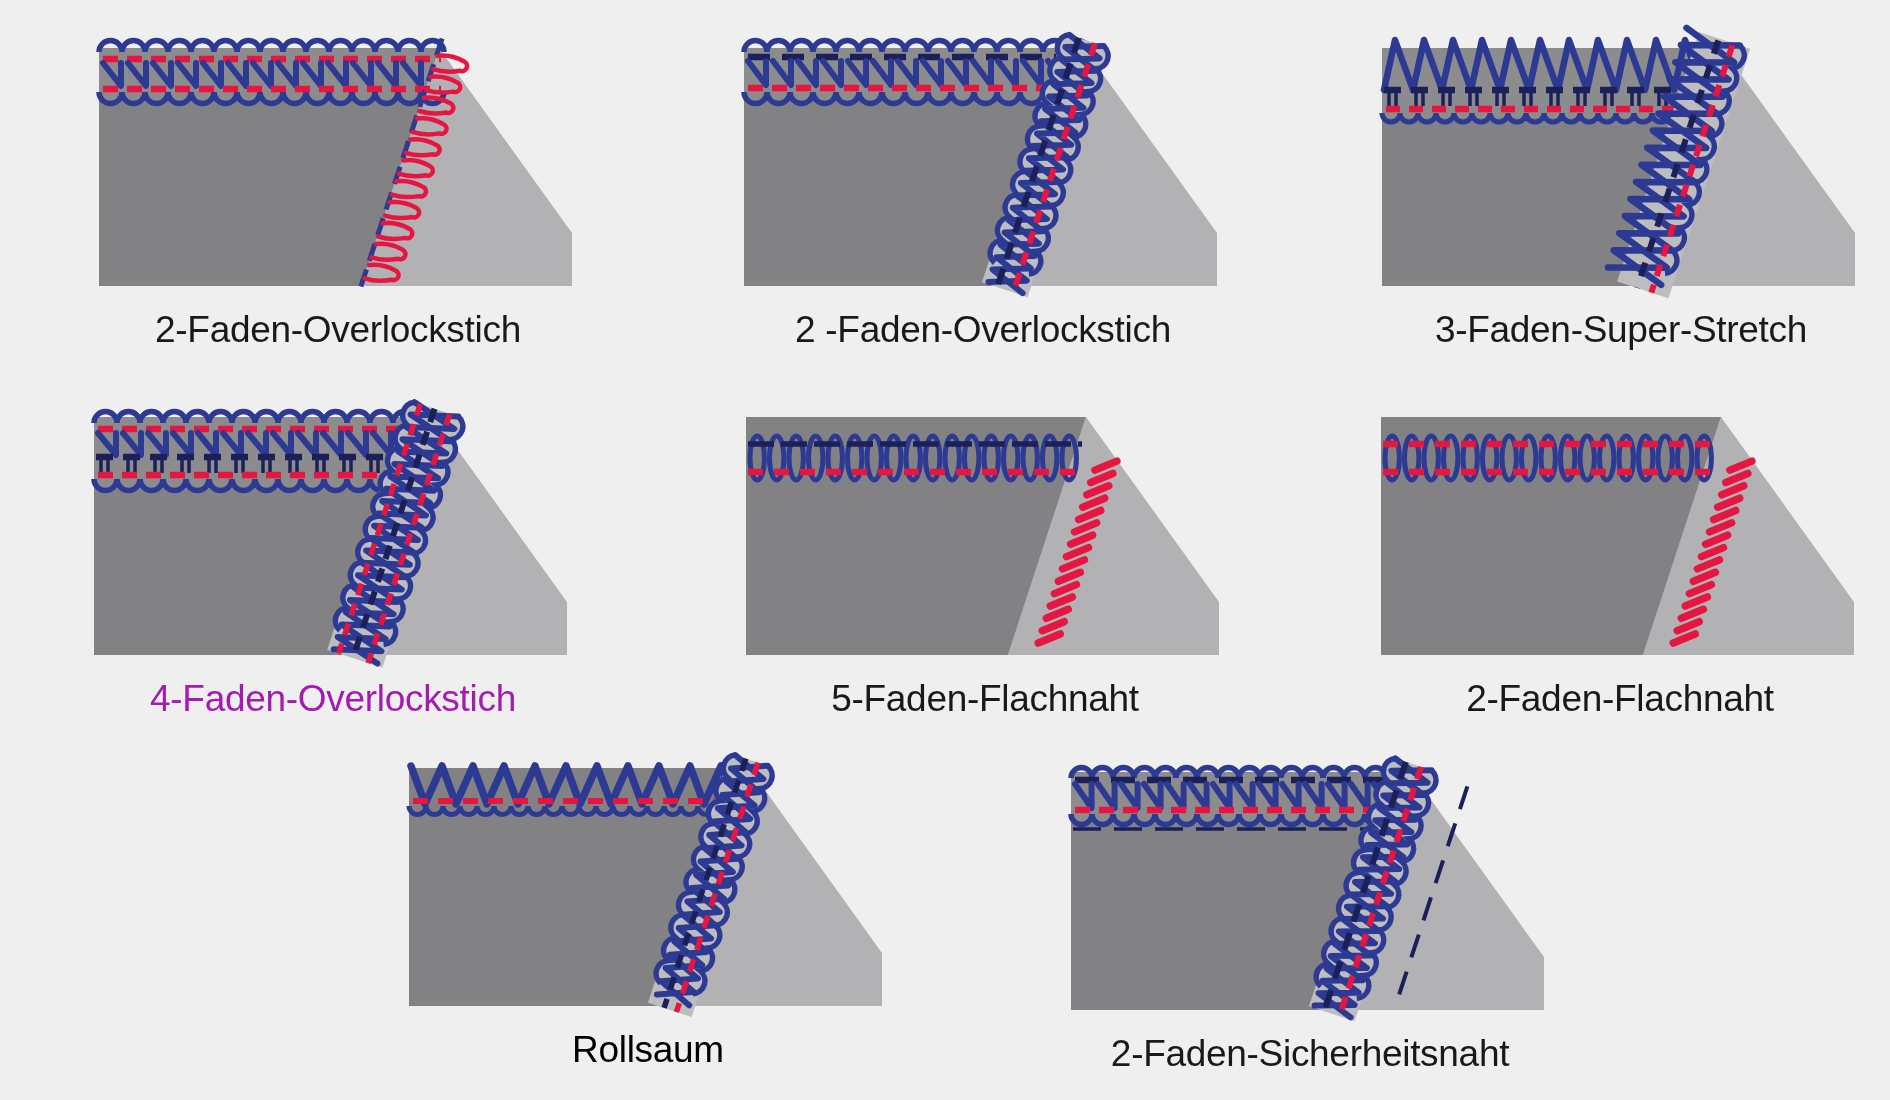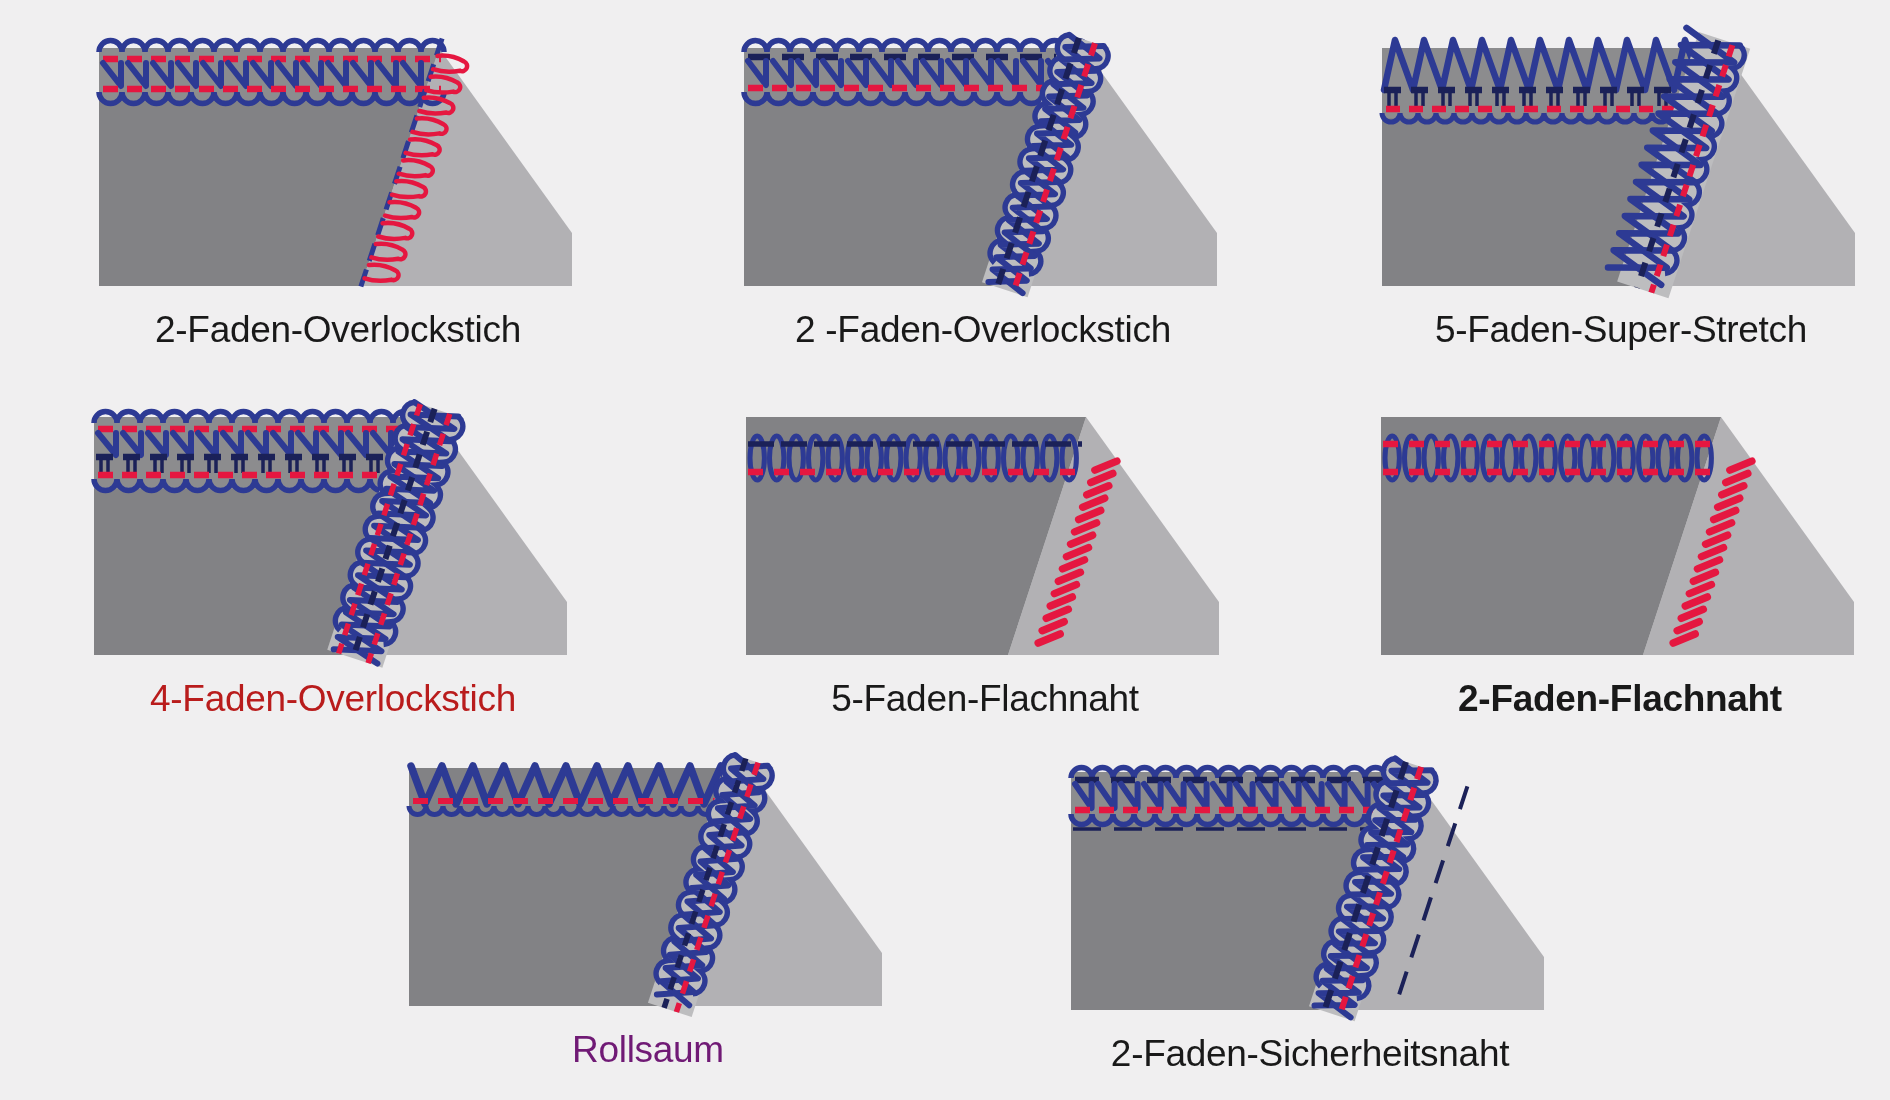--- a/index.html
+++ b/index.html
@@ -61,21 +61,21 @@
         <path d="M 7 72 L 7 88 M 14 72 L 14 88 M 34 72 L 34 88 M 41 72 L 41 88 M 61 72 L 61 88 M 68 72 L 68 88 M 88 72 L 88 88 M 95 72 L 95 88 M 115 72 L 115 88 M 122 72 L 122 88 M 142 72 L 142 88 M 149 72 L 149 88 M 169 72 L 169 88 M 176 72 L 176 88 M 196 72 L 196 88 M 203 72 L 203 88 M 223 72 L 223 88 M 230 72 L 230 88 M 250 72 L 250 88 M 257 72 L 257 88 M 277 72 L 277 88 M 284 72 L 284 88 M 304 72 L 304 88 M 311 72 L 311 88 " fill="none" stroke="#1b2158" stroke-width="3.5"></path>
         <path d="M 4 91 L 342 91" fill="none" stroke="#e51740" stroke-width="6.5" stroke-dasharray="14 9"></path>
         <path d="M 0 95 A 9 9 0 0 0 18 95 A 9 9 0 0 0 36 95 A 9 9 0 0 0 54 95 A 9 9 0 0 0 72 95 A 9 9 0 0 0 90 95 A 9 9 0 0 0 108 95 A 9 9 0 0 0 126 95 A 9 9 0 0 0 144 95 A 9 9 0 0 0 162 95 A 9 9 0 0 0 180 95 A 9 9 0 0 0 198 95 A 9 9 0 0 0 216 95 A 9 9 0 0 0 234 95 A 9 9 0 0 0 252 95 A 9 9 0 0 0 270 95 A 9 9 0 0 0 288 95 A 9 9 0 0 0 306 95 A 9 9 0 0 0 324 95 A 9 9 0 0 0 342 95" fill="none" stroke="#2d3a94" stroke-width="5"></path>
         <path d="M 342.5 22.4 L 260.8 271.8" fill="none" stroke="#bdbdbf" stroke-width="54"></path>
         <path d="M 357.7 27.4 A 13 13 0 0 1 350.2 50.2 A 13 13 0 0 1 342.7 73 A 13 13 0 0 1 335.3 95.8 A 13 13 0 0 1 327.8 118.6 A 13 13 0 0 1 320.3 141.4 A 13 13 0 0 1 312.8 164.2 A 13 13 0 0 1 305.4 187 A 13 13 0 0 1 297.9 209.8 A 13 13 0 0 1 290.4 232.6 A 13 13 0 0 1 283 255.4" fill="none" stroke="#2d3a94" stroke-width="5.5"></path>
         <path d="M 304.5 9.9 L 352.1 44.5 L 293.3 44.2 L 340.9 78.7 L 282.1 78.4 L 329.7 112.9 L 270.8 112.6 L 318.5 147.1 L 259.6 146.8 L 307.2 181.3 L 248.4 181 L 296 215.5 L 237.2 215.2 L 284.8 249.7 L 226 249.4" fill="none" stroke="#2d3a94" stroke-width="6.5" stroke-linecap="round" stroke-linejoin="round"></path>
         <path d="M 357.7 27.4 L 298.9 27 L 346.5 61.6 L 287.7 61.3 L 335.3 95.8 L 276.5 95.5 L 324.1 130 L 265.2 129.7 L 312.8 164.2 L 254 163.9 L 301.6 198.4 L 242.8 198.1 L 290.4 232.6 L 231.6 232.3 L 279.2 266.8" fill="none" stroke="#2d3a94" stroke-width="6.5" stroke-linecap="round" stroke-linejoin="round"></path>
         <path d="M 336.2 22.4 L 255.1 269.9" fill="none" stroke="#1b2158" stroke-width="6" stroke-dasharray="14 12"></path>
         <path d="M 350.4 27.1 L 269.3 274.6" fill="none" stroke="#e51740" stroke-width="6" stroke-dasharray="12 9"></path>
       </svg>
-    <figcaption style="color: rgb(25, 25, 25);">5-Faden-Super-Stretch</figcaption>
+    <figcaption style="color: rgb(25, 25, 25);">3-Faden-Super-Stretch</figcaption>
   </figure>
   <figure class="panel" style="left:65px;top:387px">
     <svg viewBox="0 0 478 280">
         <polygon points="340,30 473,215 473,268 262,268" fill="#b2b1b4"></polygon>
         <polygon points="0,30 340,30 262,268 0,268" fill="#828285"></polygon>
         <polygon points="0,30 340,30 316.4,102 0,102" fill="#8c8c8e"></polygon>
         <path d="M 0 36 A 11.5 11.5 0 0 1 23 36 A 11.5 11.5 0 0 1 46 36 A 11.5 11.5 0 0 1 69 36 A 11.5 11.5 0 0 1 92 36 A 11.5 11.5 0 0 1 115 36 A 11.5 11.5 0 0 1 138 36 A 11.5 11.5 0 0 1 161 36 A 11.5 11.5 0 0 1 184 36 A 11.5 11.5 0 0 1 207 36 A 11.5 11.5 0 0 1 230 36 A 11.5 11.5 0 0 1 253 36 A 11.5 11.5 0 0 1 276 36 A 11.5 11.5 0 0 1 299 36 A 11.5 11.5 0 0 1 322 36 A 11.5 11.5 0 0 1 345 36" fill="none" stroke="#2d3a94" stroke-width="5.5"></path>
         <path d="M 4 42 L 342 42" fill="none" stroke="#e51740" stroke-width="6.5" stroke-dasharray="15 9"></path>
         <path d="M 4 46 L 22 68 L 22 46 M 29 46 L 47 68 L 47 46 M 54 46 L 72 68 L 72 46 M 79 46 L 97 68 L 97 46 M 104 46 L 122 68 L 122 46 M 129 46 L 147 68 L 147 46 M 154 46 L 172 68 L 172 46 M 179 46 L 197 68 L 197 46 M 204 46 L 222 68 L 222 46 M 229 46 L 247 68 L 247 46 M 254 46 L 272 68 L 272 46 M 279 46 L 297 68 L 297 46 M 304 46 L 322 68 L 322 46 " fill="none" stroke="#2d3a94" stroke-width="6" stroke-linecap="round" stroke-linejoin="round"></path>
         <path d="M 2 70 L 19 70 M 29 70 L 46 70 M 56 70 L 73 70 M 83 70 L 100 70 M 110 70 L 127 70 M 137 70 L 154 70 M 164 70 L 181 70 M 191 70 L 208 70 M 218 70 L 235 70 M 245 70 L 262 70 M 272 70 L 289 70 M 299 70 L 316 70 " fill="none" stroke="#1b2158" stroke-width="6.5"></path>
@@ -84,21 +84,21 @@
         <path d="M 0 92 A 11.5 11.5 0 0 0 23 92 A 11.5 11.5 0 0 0 46 92 A 11.5 11.5 0 0 0 69 92 A 11.5 11.5 0 0 0 92 92 A 11.5 11.5 0 0 0 115 92 A 11.5 11.5 0 0 0 138 92 A 11.5 11.5 0 0 0 161 92 A 11.5 11.5 0 0 0 184 92 A 11.5 11.5 0 0 0 207 92 A 11.5 11.5 0 0 0 230 92 A 11.5 11.5 0 0 0 253 92 A 11.5 11.5 0 0 0 276 92 A 11.5 11.5 0 0 0 299 92 A 11.5 11.5 0 0 0 322 92 A 11.5 11.5 0 0 0 345 92" fill="none" stroke="#2d3a94" stroke-width="5.5"></path>
         <path d="M 342.5 22.4 L 260.8 271.8" fill="none" stroke="#bdbdbf" stroke-width="58"></path>
         <path d="M 320.6 15.2 A 13 13 0 0 0 313.2 38 A 13 13 0 0 0 305.7 60.8 A 13 13 0 0 0 298.2 83.7 A 13 13 0 0 0 290.7 106.5 A 13 13 0 0 0 283.3 129.3 A 13 13 0 0 0 275.8 152.1 A 13 13 0 0 0 268.3 174.9 A 13 13 0 0 0 260.8 197.7 A 13 13 0 0 0 253.4 220.5 A 13 13 0 0 0 245.9 243.3" fill="none" stroke="#2d3a94" stroke-width="5.5"></path>
         <path d="M 364.3 29.6 A 13 13 0 0 1 356.9 52.4 A 13 13 0 0 1 349.4 75.2 A 13 13 0 0 1 341.9 98 A 13 13 0 0 1 334.5 120.8 A 13 13 0 0 1 327 143.6 A 13 13 0 0 1 319.5 166.4 A 13 13 0 0 1 312 189.2 A 13 13 0 0 1 304.6 212 A 13 13 0 0 1 297.1 234.8 A 13 13 0 0 1 289.6 257.6" fill="none" stroke="#2d3a94" stroke-width="5.5"></path>
         <path d="M 320.6 15.2 L 360.3 41.9 L 312.5 39.9 L 352.2 66.6 L 304.4 64.6 L 344.1 91.3 L 296.3 89.4 L 336 116 L 288.2 114.1 L 327.9 140.7 L 280.1 138.8 L 319.8 165.4 L 272.1 163.5 L 311.7 190.2 L 264 188.2 L 303.6 214.9 L 255.9 212.9 L 295.5 239.6 L 247.8 237.6 L 287.4 264.3 L 239.7 262.3" fill="none" stroke="#2d3a94" stroke-width="6" stroke-linecap="round" stroke-linejoin="round"></path>
         <path d="M 364.3 29.6 L 316.6 27.6 L 356.3 54.3 L 308.5 52.3 L 348.2 79 L 300.4 77 L 340.1 103.7 L 292.3 101.7 L 332 128.4 L 284.2 126.4 L 323.9 153.1 L 276.1 151.1 L 315.8 177.8 L 268 175.8 L 307.7 202.5 L 259.9 200.5 L 299.6 227.2 L 251.8 225.2 L 291.5 251.9 L 243.7 250 L 283.4 276.6" fill="none" stroke="#2d3a94" stroke-width="6" stroke-linecap="round" stroke-linejoin="round"></path>
         <path d="M 326.3 17.1 L 244.6 266.5" fill="none" stroke="#e51740" stroke-width="5.5" stroke-dasharray="12 9"></path>
         <path d="M 340.6 21.8 L 258.9 271.2" fill="none" stroke="#1b2158" stroke-width="6" stroke-dasharray="14 10"></path>
         <path d="M 355.8 26.8 L 274.1 276.2" fill="none" stroke="#e51740" stroke-width="5.5" stroke-dasharray="12 9"></path>
       </svg>
-    <figcaption style="color: #b91c1c;">4-Faden-Overlockstich</figcaption>
+    <figcaption style="color: #a21caf;">4-Faden-Overlockstich</figcaption>
   </figure>
   <figure class="panel" style="left:717px;top:387px">
     <svg viewBox="0 0 478 280">
         <polygon points="340,30 473,215 473,268 262,268" fill="#b2b1b4"></polygon>
         <polygon points="0,30 340,30 262,268 0,268" fill="#828285"></polygon>
         <ellipse cx="11.2" cy="71" rx="7.2" ry="22" fill="none" stroke="#2d3a94" stroke-width="5"></ellipse>
         <ellipse cx="30.7" cy="71" rx="7.2" ry="22" fill="none" stroke="#2d3a94" stroke-width="5"></ellipse>
         <ellipse cx="50.2" cy="71" rx="7.2" ry="22" fill="none" stroke="#2d3a94" stroke-width="5"></ellipse>
         <ellipse cx="69.7" cy="71" rx="7.2" ry="22" fill="none" stroke="#2d3a94" stroke-width="5"></ellipse>
         <ellipse cx="89.2" cy="71" rx="7.2" ry="22" fill="none" stroke="#2d3a94" stroke-width="5"></ellipse>
@@ -138,38 +138,38 @@
         <ellipse cx="225.7" cy="71" rx="7.2" ry="22" fill="none" stroke="#2d3a94" stroke-width="5"></ellipse>
         <ellipse cx="245.2" cy="71" rx="7.2" ry="22" fill="none" stroke="#2d3a94" stroke-width="5"></ellipse>
         <ellipse cx="264.7" cy="71" rx="7.2" ry="22" fill="none" stroke="#2d3a94" stroke-width="5"></ellipse>
         <ellipse cx="284.2" cy="71" rx="7.2" ry="22" fill="none" stroke="#2d3a94" stroke-width="5"></ellipse>
         <ellipse cx="303.7" cy="71" rx="7.2" ry="22" fill="none" stroke="#2d3a94" stroke-width="5"></ellipse>
         <ellipse cx="323.2" cy="71" rx="7.2" ry="22" fill="none" stroke="#2d3a94" stroke-width="5"></ellipse>
         <path d="M 2 57 L 336 57" fill="none" stroke="#e51740" stroke-width="6.5" stroke-dasharray="15 11"></path>
         <path d="M 2 85 L 336 85" fill="none" stroke="#e51740" stroke-width="6.5" stroke-dasharray="15 11"></path>
         <path d="M 348.9 83.1 L 370.9 74.1 M 344.8 95.5 L 366.8 86.5 M 340.8 107.8 L 362.8 98.8 M 336.7 120.2 L 358.7 111.2 M 332.7 132.5 L 354.7 123.5 M 328.6 144.9 L 350.6 135.9 M 324.6 157.2 L 346.6 148.2 M 320.5 169.6 L 342.5 160.6 M 316.5 181.9 L 338.5 172.9 M 312.4 194.3 L 334.4 185.3 M 308.4 206.6 L 330.4 197.6 M 304.3 219 L 326.3 210 M 300.3 231.3 L 322.3 222.3 M 296.2 243.7 L 318.2 234.7 M 292.2 256 L 314.2 247 " fill="none" stroke="#e51740" stroke-width="7.5" stroke-linecap="round"></path>
       </svg>
-    <figcaption style="color: rgb(25, 25, 25); font-weight: bold;">2-Faden-Flachnaht</figcaption>
+    <figcaption style="color: rgb(25, 25, 25);">2-Faden-Flachnaht</figcaption>
   </figure>
   <figure class="panel" style="left:380px;top:738px">
     <svg viewBox="0 0 478 280">
         <polygon points="340,30 473,215 473,268 262,268" fill="#b2b1b4"></polygon>
         <polygon points="0,30 340,30 262,268 0,268" fill="#828285"></polygon>
         <path d="M 2 28 L 16 66 L 33 28 L 47 66 L 64 28 L 78 66 L 95 28 L 109 66 L 126 28 L 140 66 L 157 28 L 171 66 L 188 28 L 202 66 L 219 28 L 233 66 L 250 28 L 264 66 L 281 28 L 295 66 L 312 28 L 326 66 L 343 28" fill="none" stroke="#2d3a94" stroke-width="7.5" stroke-linecap="round" stroke-linejoin="round"></path>
         <path d="M 4 63 L 342 63" fill="none" stroke="#e51740" stroke-width="6" stroke-dasharray="15 10"></path>
         <path d="M 0 68 A 8.5 8.5 0 0 0 17 68 A 8.5 8.5 0 0 0 34 68 A 8.5 8.5 0 0 0 51 68 A 8.5 8.5 0 0 0 68 68 A 8.5 8.5 0 0 0 85 68 A 8.5 8.5 0 0 0 102 68 A 8.5 8.5 0 0 0 119 68 A 8.5 8.5 0 0 0 136 68 A 8.5 8.5 0 0 0 153 68 A 8.5 8.5 0 0 0 170 68 A 8.5 8.5 0 0 0 187 68 A 8.5 8.5 0 0 0 204 68 A 8.5 8.5 0 0 0 221 68 A 8.5 8.5 0 0 0 238 68 A 8.5 8.5 0 0 0 255 68 A 8.5 8.5 0 0 0 272 68 A 8.5 8.5 0 0 0 289 68 A 8.5 8.5 0 0 0 306 68 A 8.5 8.5 0 0 0 323 68 A 8.5 8.5 0 0 0 340 68" fill="none" stroke="#2d3a94" stroke-width="5"></path>
         <path d="M 342.5 22.4 L 260.8 271.8" fill="none" stroke="#bdbdbf" stroke-width="46"></path>
         <path d="M 326.3 17.1 A 13 13 0 0 0 318.9 39.9 A 13 13 0 0 0 311.4 62.7 A 13 13 0 0 0 303.9 85.5 A 13 13 0 0 0 296.4 108.3 A 13 13 0 0 0 289 131.1 A 13 13 0 0 0 281.5 153.9 A 13 13 0 0 0 274 176.7 A 13 13 0 0 0 266.5 199.6 A 13 13 0 0 0 259.1 222.4 A 13 13 0 0 0 251.6 245.2" fill="none" stroke="#2d3a94" stroke-width="5.5"></path>
         <path d="M 358.6 27.7 A 13 13 0 0 1 351.2 50.5 A 13 13 0 0 1 343.7 73.3 A 13 13 0 0 1 336.2 96.1 A 13 13 0 0 1 328.7 118.9 A 13 13 0 0 1 321.3 141.7 A 13 13 0 0 1 313.8 164.5 A 13 13 0 0 1 306.3 187.3 A 13 13 0 0 1 298.9 210.1 A 13 13 0 0 1 291.4 233 A 13 13 0 0 1 283.9 255.8" fill="none" stroke="#2d3a94" stroke-width="5.5"></path>
         <path d="M 326.3 17.1 L 354.3 41 L 317.6 43.7 L 345.6 67.6 L 308.9 70.3 L 336.8 94.2 L 300.2 96.9 L 328.1 120.8 L 291.5 123.5 L 319.4 147.4 L 282.7 150.1 L 310.7 174 L 274 176.7 L 302 200.6 L 265.3 203.4 L 293.2 227.2 L 256.6 230 L 284.5 253.9 L 247.9 256.6" fill="none" stroke="#2d3a94" stroke-width="6" stroke-linecap="round" stroke-linejoin="round"></path>
         <path d="M 358.6 27.7 L 322 30.4 L 349.9 54.3 L 313.3 57 L 341.2 80.9 L 304.5 83.6 L 332.5 107.5 L 295.8 110.2 L 323.8 134.1 L 287.1 136.8 L 315 160.7 L 278.4 163.4 L 306.3 187.3 L 269.7 190.1 L 297.6 213.9 L 260.9 216.7 L 288.9 240.6 L 252.2 243.3 L 280.2 267.2" fill="none" stroke="#2d3a94" stroke-width="6" stroke-linecap="round" stroke-linejoin="round"></path>
         <path d="M 336.8 20.5 L 255.1 269.9" fill="none" stroke="#1b2158" stroke-width="5.5" stroke-dasharray="13 10"></path>
         <path d="M 349.1 24.6 L 267.4 274" fill="none" stroke="#e51740" stroke-width="5.5" stroke-dasharray="13 10"></path>
       </svg>
-    <figcaption style="color: #701a75;">Rollsaum</figcaption>
+    <figcaption style="color: #000000;">Rollsaum</figcaption>
   </figure>
   <figure class="panel" style="left:1042px;top:742px">
     <svg viewBox="0 0 478 280">
         <polygon points="340,30 473,215 473,268 262,268" fill="#b2b1b4"></polygon>
         <polygon points="0,30 340,30 262,268 0,268" fill="#828285"></polygon>
         <polygon points="0,30 340,30 323,82 0,82" fill="#8c8c8e"></polygon>
         <path d="M 0 36 A 10.5 10.5 0 0 1 21 36 A 10.5 10.5 0 0 1 42 36 A 10.5 10.5 0 0 1 63 36 A 10.5 10.5 0 0 1 84 36 A 10.5 10.5 0 0 1 105 36 A 10.5 10.5 0 0 1 126 36 A 10.5 10.5 0 0 1 147 36 A 10.5 10.5 0 0 1 168 36 A 10.5 10.5 0 0 1 189 36 A 10.5 10.5 0 0 1 210 36 A 10.5 10.5 0 0 1 231 36 A 10.5 10.5 0 0 1 252 36 A 10.5 10.5 0 0 1 273 36 A 10.5 10.5 0 0 1 294 36 A 10.5 10.5 0 0 1 315 36 A 10.5 10.5 0 0 1 336 36" fill="none" stroke="#2d3a94" stroke-width="5.5"></path>
         <path d="M 4 38 L 342 38" fill="none" stroke="#1b2158" stroke-width="6.5" stroke-dasharray="24 12"></path>
         <path d="M 4 42 L 20.6 66 L 20.6 42 M 27 42 L 43.6 66 L 43.6 42 M 50 42 L 66.6 66 L 66.6 42 M 73 42 L 89.6 66 L 89.6 42 M 96 42 L 112.6 66 L 112.6 42 M 119 42 L 135.6 66 L 135.6 42 M 142 42 L 158.6 66 L 158.6 42 M 165 42 L 181.6 66 L 181.6 42 M 188 42 L 204.6 66 L 204.6 42 M 211 42 L 227.6 66 L 227.6 42 M 234 42 L 250.6 66 L 250.6 42 M 257 42 L 273.6 66 L 273.6 42 M 280 42 L 296.6 66 L 296.6 42 M 303 42 L 319.6 66 L 319.6 42 " fill="none" stroke="#2d3a94" stroke-width="6" stroke-linecap="round" stroke-linejoin="round"></path>
         <path d="M 4 68 L 342 68" fill="none" stroke="#e51740" stroke-width="6.5" stroke-dasharray="15 9"></path>

